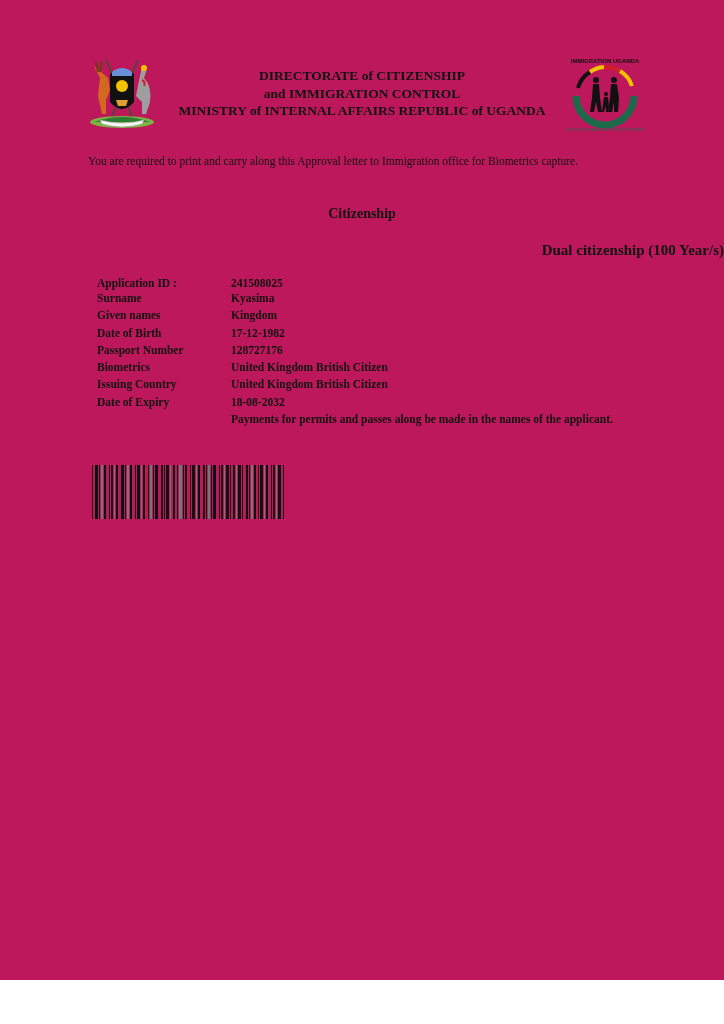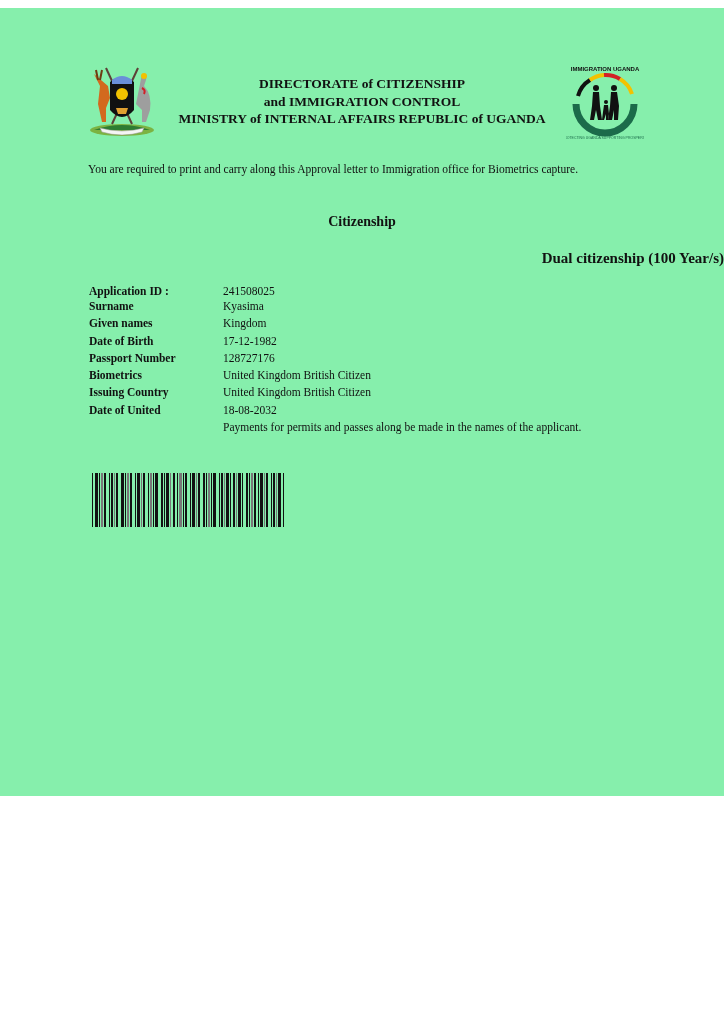--- a/index.html
+++ b/index.html
@@ -10,23 +10,23 @@
     body {
       width: 724px;
       height: 1024px;
       position: relative;
       overflow: hidden;
       font-family: "Liberation Serif", "DejaVu Serif", serif;
       color: #111;
     }
     .page {
       position: absolute;
-      left: 0; top: 8px;
-      width: 724px; height: 788px;
-      background: #86efac;
+      left: 0; top: 0;
+      width: 724px; height: 980px;
+      background: #be185d;
     }
     .coat-of-arms {
       position: absolute;
       left: 84px; top: 56px;
       width: 76px; height: 74px;
     }
     .immigration-logo {
       position: absolute;
       left: 566px; top: 56px;
       width: 78px; height: 78px;
@@ -66,27 +66,28 @@
     .details {
       position: absolute;
       left: 89px; top: 276px;
       font-size: 11.5px;
     }
     .row {
       display: flex;
       height: 17.3px;
       line-height: 17.3px;
       white-space: nowrap;
+      margin-left: 8px;
     }
     .row .label {
       width: 134px;
       font-weight: bold;
     }
     .row .value {
-      font-weight: normal;
+      font-weight: bold;
     }
     .row.first { height: 14px; line-height: 14px; }
     .barcode {
       position: absolute;
       left: 90px; top: 465px;
       width: 196px; height: 54px;
     }
   </style>
 </head>
 <body>
@@ -170,21 +171,21 @@
     </div>
     <div class="row">
       <span class="label">Biometrics</span>
       <span class="value">United Kingdom British Citizen</span>
     </div>
     <div class="row">
       <span class="label">Issuing Country</span>
       <span class="value">United Kingdom British Citizen</span>
     </div>
     <div class="row">
-      <span class="label">Date of United</span>
+      <span class="label">Date of Expiry</span>
       <span class="value">18-08-2032</span>
     </div>
     <div class="row">
       <span class="label"></span>
       <span class="value">Payments for permits and passes along be made in the names of the applicant.</span>
     </div>
   </div>
 
   <svg class="barcode" viewBox="0 0 196 54" preserveAspectRatio="none">
     <g fill="#111">

